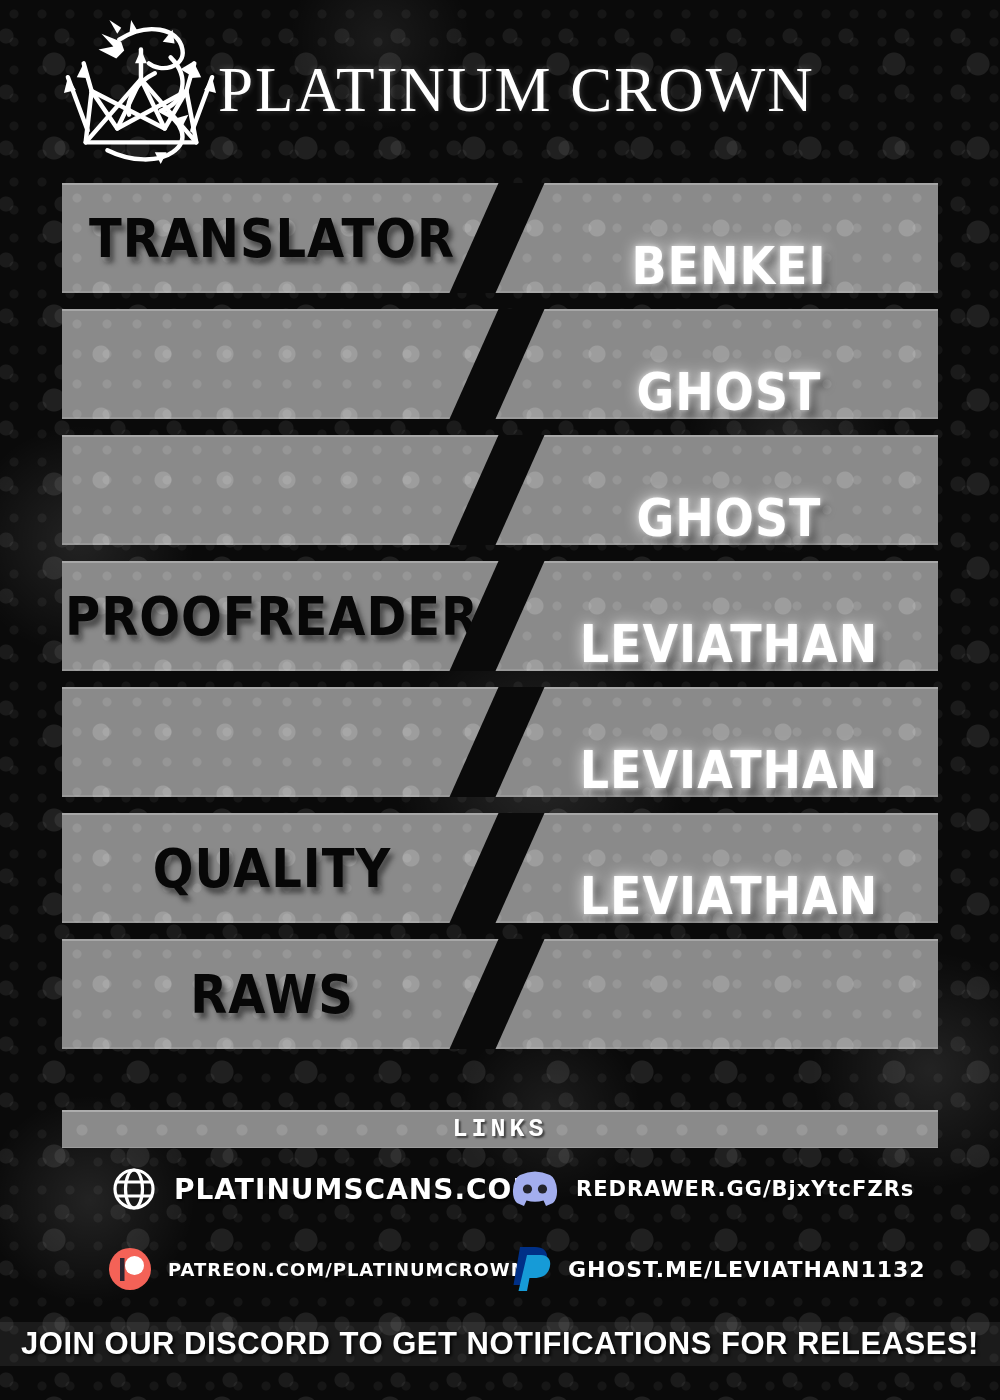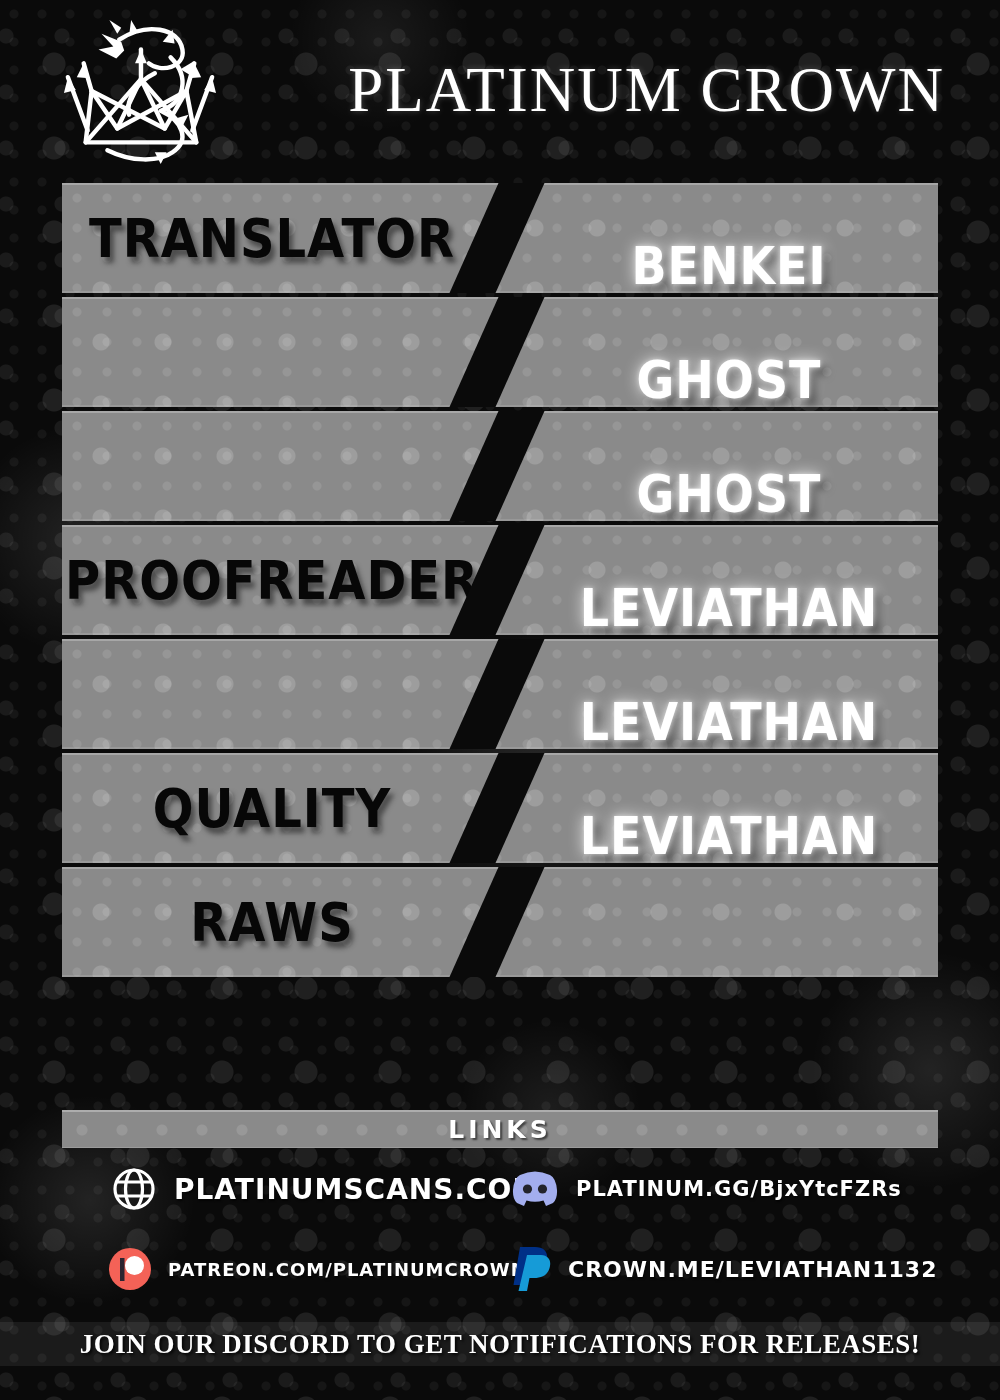--- a/index.html
+++ b/index.html
@@ -26,30 +26,30 @@
   .b5{left:760px;top:900px;width:340px;height:340px;background:radial-gradient(closest-side,rgba(255,255,255,0.10),rgba(255,255,255,0) 70%);}
   .b6{left:250px;top:-90px;width:260px;height:260px;background:radial-gradient(closest-side,rgba(255,255,255,0.07),rgba(255,255,255,0) 70%);}
   .b7{left:420px;top:980px;width:260px;height:260px;background:radial-gradient(closest-side,rgba(255,255,255,0.08),rgba(255,255,255,0) 70%);}
 
   .page{position:absolute;inset:0;z-index:1;}
 
   
   .header{position:absolute;top:8px;left:60px;right:55px;height:165px;display:flex;align-items:center;}
   .logo{width:158px;height:158px;flex:0 0 auto;}
   .title{
-    flex:1;text-align:right;color:#ffffff;
+    flex:1;text-align:left;color:#ffffff;
     font-family:"Liberation Serif", serif;
     font-size:63px;letter-spacing:2px;white-space:nowrap;
     text-shadow:0 0 6px rgba(255,255,255,0.25);
   }
 
   
   .credits{position:absolute;top:183px;left:62px;width:876px;}
   .credit-row{
-    position:relative;height:110px;margin-bottom:4px;
+    position:relative;height:110px;margin-bottom:16px;
     background-color:#8a8a8a;overflow:hidden;
     background-image:
       radial-gradient(circle, rgba(255,255,255,0.16) 0 8px, transparent 9px),
       radial-gradient(circle, rgba(255,255,255,0.10) 0 4px, transparent 5px);
     background-size:62px 62px,30px 30px;
     background-position:8px 14px,0 0;
     box-shadow:inset 0 2px 0 rgba(255,255,255,0.25), inset 0 -2px 0 rgba(255,255,255,0.12);
   }
   .slash{
     position:absolute;top:-14px;bottom:-14px;left:412px;width:46px;
@@ -73,20 +73,21 @@
     position:absolute;top:1110px;left:62px;width:876px;height:38px;
     background-color:#8a8a8a;
     background-image:radial-gradient(circle, rgba(255,255,255,0.12) 0 5px, transparent 6px);
     background-size:40px 40px;
     box-shadow:inset 0 2px 0 rgba(255,255,255,0.3), inset 0 -1px 0 rgba(255,255,255,0.15);
     display:flex;align-items:center;justify-content:center;
   }
   .links-heading{
     font-size:25px;font-weight:bold;color:#ffffff;letter-spacing:4px;
     text-shadow:2px 2px 2px rgba(0,0,0,0.55);
+    font-family:Liberation Mono, monospace;
   }
   .links-grid{
     position:absolute;top:1160px;left:62px;width:876px;
     display:grid;grid-template-columns:426px 1fr;row-gap:22px;
   }
   .link-item{display:flex;align-items:center;height:58px;gap:16px;cursor:pointer;}
   .li-0{padding-left:48px;}
   .li-1{padding-left:22px;}
   .li-2{padding-left:46px;}
   .li-3{padding-left:24px;}
@@ -98,22 +99,22 @@
   .lbl-3{font-size:22px;}
   .link-icon{flex:0 0 auto;display:block;}
 
   
   .footer-strip{
     position:absolute;top:1322px;left:0;right:0;height:44px;
     background:rgba(255,255,255,0.07);
     display:flex;align-items:center;justify-content:center;
   }
   .footer-text{
-    font-family:Liberation Serif, serif;
-    font-size:27px;font-weight:bold;color:#ffffff;white-space:nowrap;
+    font-family:Liberation Sans, sans-serif;
+    font-size:31px;font-weight:bold;color:#ffffff;white-space:nowrap;
     letter-spacing:0.5px;
     text-shadow:2px 2px 3px rgba(0,0,0,0.8);
   }
 </style>
 </head>
 <body>
 
 <div class="bg-dots"></div>
 <div class="blob b1"></div>
 <div class="blob b2"></div>
@@ -241,38 +242,38 @@
       </svg>
       <span class="link-label lbl-0">PLATINUMSCANS.COM</span>
     </div>
 
     <div class="link-item li-1">
       <svg class="link-icon" width="50" height="40" viewBox="0 0 50 40" aria-hidden="true">
         <path fill="#a3aeee" d="M10 6 Q25 -1 40 6 Q46 9 47 21 Q47.5 30 43 34 L36 37 L33.5 31.5 Q25 34 16.5 31.5 L14 37 L7 34 Q2.5 30 3 21 Q4 9 10 6 Z"></path>
         <circle cx="17.5" cy="20" r="4.6" fill="#23242b"></circle>
         <circle cx="32.5" cy="20" r="4.6" fill="#23242b"></circle>
       </svg>
-      <span class="link-label lbl-1">PLATINUM.GG/BjxYtcFZRs</span>
+      <span class="link-label lbl-1">REDRAWER.GG/BjxYtcFZRs</span>
     </div>
 
     <div class="link-item li-2">
       <svg class="link-icon" width="44" height="44" viewBox="0 0 44 44" aria-hidden="true">
         <circle cx="22" cy="22" r="21" fill="#f46257"></circle>
         <rect x="12" y="11" width="4.5" height="23" fill="#2b2430"></rect>
         <circle cx="26.5" cy="18.5" r="9.5" fill="#ffffff"></circle>
       </svg>
       <span class="link-label lbl-2">PATREON.COM/PLATINUMCROWN</span>
     </div>
 
     <div class="link-item li-3">
       <svg class="link-icon" width="40" height="48" viewBox="0 0 40 48" aria-hidden="true">
         <path fill="#003087" d="M8 2 h15 c9 0 13 5 12 12 c-1.5 9 -8 12 -17 12 h-5 l-2.5 14 h-9 z"></path>
         <path fill="#169bd7" d="M15 10 h14 c7.5 0.5 10 5 9 11 c-1.5 9 -8 12 -16 12 h-4.5 l-2.5 13 h-8.5 z"></path>
       </svg>
-      <span class="link-label lbl-3">CROWN.ME/LEVIATHAN1132</span>
+      <span class="link-label lbl-3">GHOST.ME/LEVIATHAN1132</span>
     </div>
 
   </div>
 
   <div class="footer-strip">
     <span class="footer-text">JOIN OUR DISCORD TO GET NOTIFICATIONS FOR RELEASES!</span>
   </div>
 
 </div>
 

